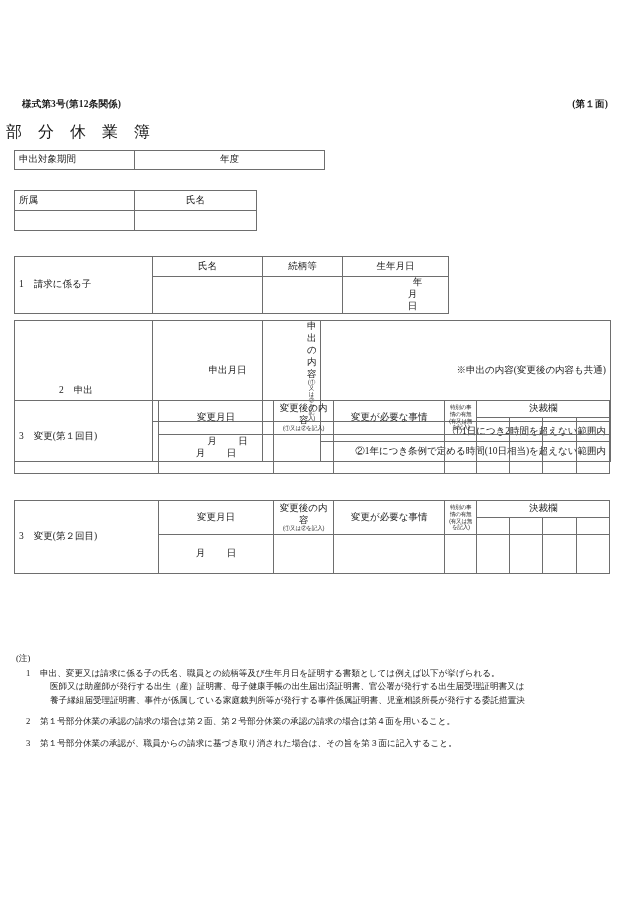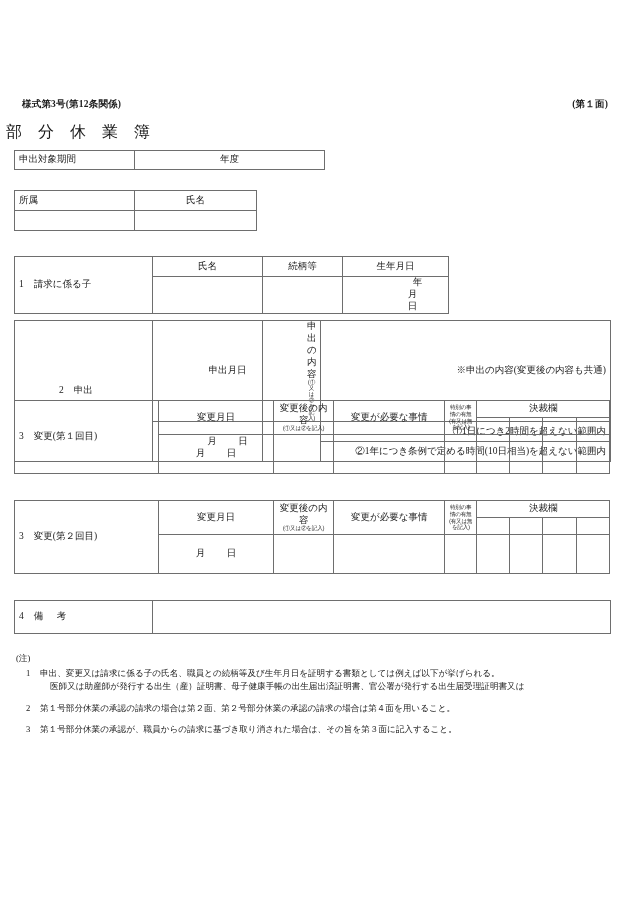--- a/index.html
+++ b/index.html
@@ -325,43 +325,30 @@
         <td class="blank"></td>
         <td class="blank"></td>
         <td class="blank"></td>
         <td class="blank"></td>
         <td class="blank"></td>
         <td class="blank"></td>
       </tr>
     </tbody>
   </table>
 
-  <table class="form" id="t-remarks">
-    <colgroup>
-        <col style="width:138px">
-        <col style="width:458px">
-      </colgroup>
-    <tbody>
-      <tr>
-        <td class="sec-label" style="height:32px">
-          <span class="sec-num">4</span><span class="spaced-label">備　考</span>
-        </td>
-        <td class="blank"></td>
-      </tr>
-    </tbody>
-  </table>
 
   <div class="notes">
     <p class="notes-head">(注)</p>
 
     <div class="note-item">
       <div class="note-num">1</div>
       <div class="note-body">
         <p>申出、変更又は請求に係る子の氏名、職員との続柄等及び生年月日を証明する書類としては例えば以下が挙げられる。</p>
         <p class="ind">医師又は助産師が発行する出生（産）証明書、母子健康手帳の出生届出済証明書、官公署が発行する出生届受理証明書又は</p>
+        <p class="ind">養子縁組届受理証明書、事件が係属している家庭裁判所等が発行する事件係属証明書、児童相談所長が発行する委託措置決</p>
       </div>
     </div>
 
     <div class="note-item">
       <div class="note-num">2</div>
       <div class="note-body">
         <p>第１号部分休業の承認の請求の場合は第２面、第２号部分休業の承認の請求の場合は第４面を用いること。</p>
       </div>
     </div>
 

